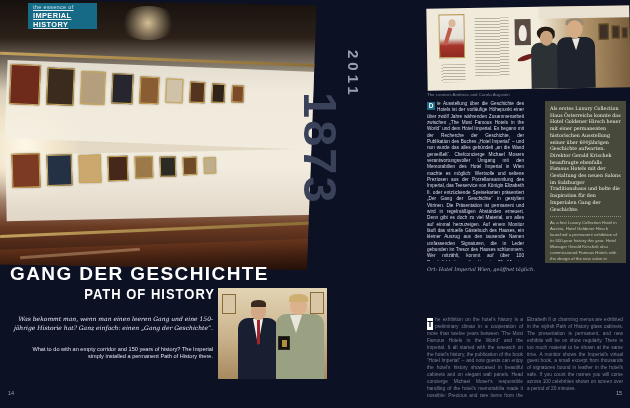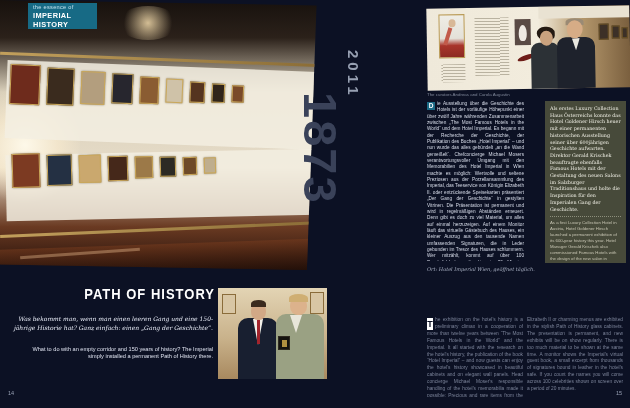--- a/index.html
+++ b/index.html
@@ -24,21 +24,21 @@
   .frames{position:absolute;display:flex;align-items:center;gap:7px;}
   .row1{left:10px;top:64px;transform:rotate(2.4deg);transform-origin:left center;}
   .row2{left:12px;top:154px;transform:rotate(-1.6deg);transform-origin:left center;}
   .fr{border:1.5px solid #c9a75a;box-shadow:0 0 2px rgba(60,40,10,.6);}
   .floorline{position:absolute;left:0;top:244px;width:100%;height:40px;
              background:linear-gradient(180deg,rgba(120,60,30,.55),rgba(20,8,5,.9));transform:rotate(-2deg);}
   .floorglint{position:absolute;left:20px;top:252px;width:120px;height:3px;background:rgba(255,210,160,.35);transform:rotate(-4deg);}
 
   
   #badge{position:absolute;left:28px;top:3px;width:69px;height:26px;background:#176a85;
-         display:flex;flex-direction:column;justify-content:center;padding:2px 5px;}
+         display:flex;flex-direction:column;justify-content:center;padding:2px 5px;text-decoration:underline;}
   #badge .kicker{font-size:5.6px;color:#c6e4f0;letter-spacing:.3px;}
   #badge .btitle{font-size:7.4px;font-weight:bold;color:#ffffff;letter-spacing:.4px;margin-top:1px;}
 
   
   #title-de{position:absolute;left:10px;top:263px;width:206px;font-size:19px;font-weight:bold;
             letter-spacing:1.4px;color:#ffffff;white-space:nowrap;}
   #title-en{position:absolute;left:10px;top:286px;width:205px;text-align:right;font-size:13px;
             font-weight:bold;letter-spacing:1px;color:#ffffff;transform:scaleY(1.12);transform-origin:top;}
   #deck-de{position:absolute;left:10px;top:314px;width:203px;text-align:right;
            font-family:"DejaVu Serif","Liberation Serif",serif;font-style:italic;
@@ -153,20 +153,21 @@
     <div class="trim t2" data-interactable="false"></div>
     <div class="floorline" data-interactable="false"></div>
     <div class="floorglint" data-interactable="false"></div>
   </div>
 
   <div id="badge" data-interactable="false">
     <div class="kicker" data-interactable="false">the essence of</div>
     <div class="btitle" data-interactable="false">IMPERIAL HISTORY</div>
   </div>
 
+  <div id="title-de" data-interactable="false">GANG DER GESCHICHTE</div>
   <div id="title-en" data-interactable="false">PATH OF HISTORY</div>
   <div id="deck-de" data-interactable="false">Was bekommt man, wenn man einen leeren Gang und eine 150-jährige Historie hat? Ganz einfach: einen „Gang der Geschichte“.</div>
   <div id="deck-en" data-interactable="false">What to do with an empty corridor and 150 years of history? The Imperial simply installed a permanent Path of History there.</div>
   <div id="pn-left" class="pagenum" data-interactable="false">14</div>
 
   <div id="handover" data-interactable="false">
     <div class="wallfr" style="left:4px;top:6px;width:14px;height:20px" data-interactable="false"></div>
     <div class="wallfr" style="left:92px;top:4px;width:14px;height:22px" data-interactable="false"></div>
     <div class="m-body" id="man1-body" data-interactable="false"></div>
     <div id="man1-shirt" data-interactable="false"></div>

